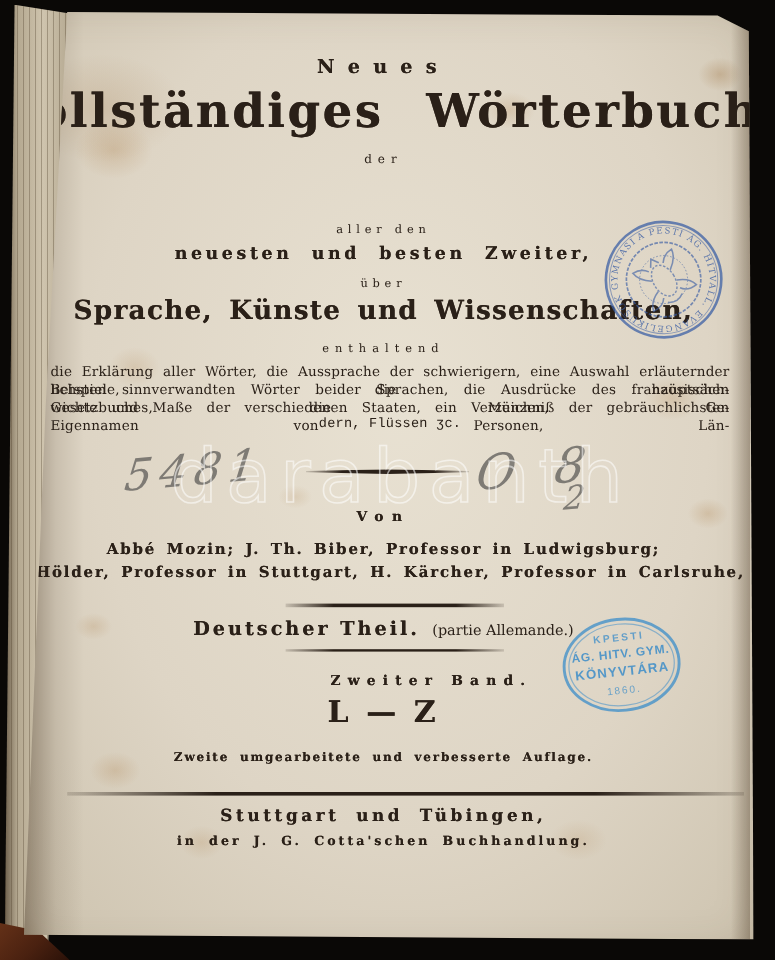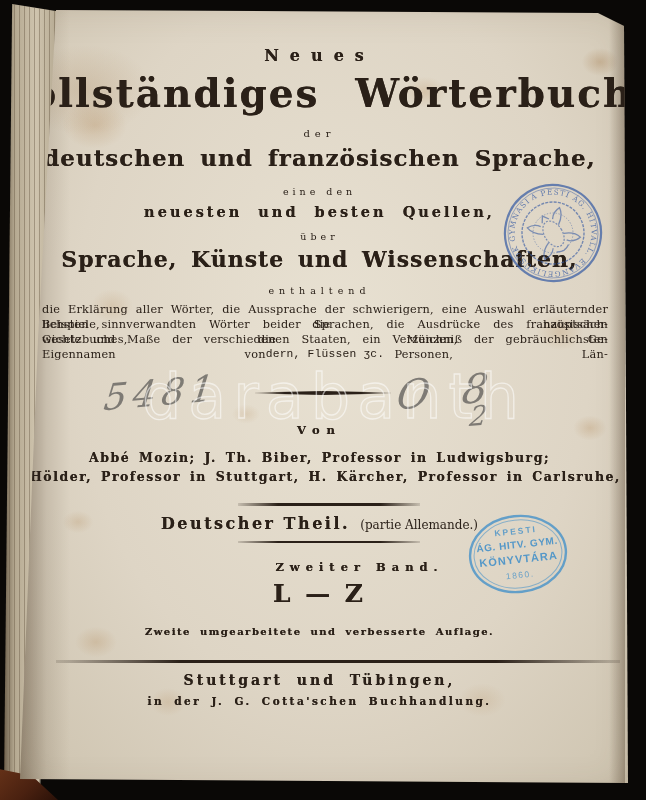--- a/index.html
+++ b/index.html
@@ -87,23 +87,22 @@
   <div class="page-stack"></div>
   <div class="leather"></div>
 
   <div class="paper">
     <div class="gutter"></div>
     <div class="edge-shade-r"></div>
 
     <div class="tline fraktur" style="top:46px;font-size:16px;letter-spacing:11px;">Neues</div>
     <div class="tline fraktur" style="top:70px;font-size:39px;letter-spacing:2px;word-spacing:20px;">vollständiges Wörterbuch</div>
     <div class="tline" style="top:128px;font-size:10px;letter-spacing:5px;">der</div>
-    <div class="tline fraktur" style="top:144px;font-size:23px;letter-spacing:1px;word-spacing:6px;">deutschen und französischen Sprache,</div>
-    <div class="tline" style="top:186px;font-size:9.5px;letter-spacing:4px;">eine den</div>
-    <div class="tline fraktur" style="top:203px;font-size:14.5px;letter-spacing:3px;word-spacing:8px;">neuesten und besten Quellen,</div>
+    <div class="tline" style="top:186px;font-size:9.5px;letter-spacing:4px;">aller den</div>
+    <div class="tline fraktur" style="top:203px;font-size:14.5px;letter-spacing:3px;word-spacing:8px;">neuesten und besten Zweiter,</div>
     <div class="tline" style="top:231px;font-size:9.5px;letter-spacing:4px;">über</div>
     <div class="tline fraktur" style="top:246px;font-size:22px;letter-spacing:1px;word-spacing:5px;text-align:center;">Sprache, Künste und Wissenschaften,</div>
     <div class="tline" style="top:285px;font-size:9.5px;letter-spacing:5px;">enthaltend</div>
 
     <div class="para-line" style="top:302px;">die Erklärung aller Wörter, die Aussprache der schwierigern, eine Auswahl erläuternder Beispiele, die hauptsäch-</div>
     <div class="para-line" style="top:317px;">lichsten sinnverwandten Wörter beider Sprachen, die Ausdrücke des französischen Gesetzbuches, die Münzen, Ge-</div>
     <div class="para-line" style="top:332px;">wichte und Maße der verschiedenen Staaten, ein Verzeichniß der gebräuchlichsten Eigennamen von Personen, Län-</div>
     <div class="para-line last" style="top:347px;">dern, Flüssen ʒc.</div>
 
     <div class="hand" style="left:104px;top:372px;font-size:36px;letter-spacing:6px;">5481</div>

